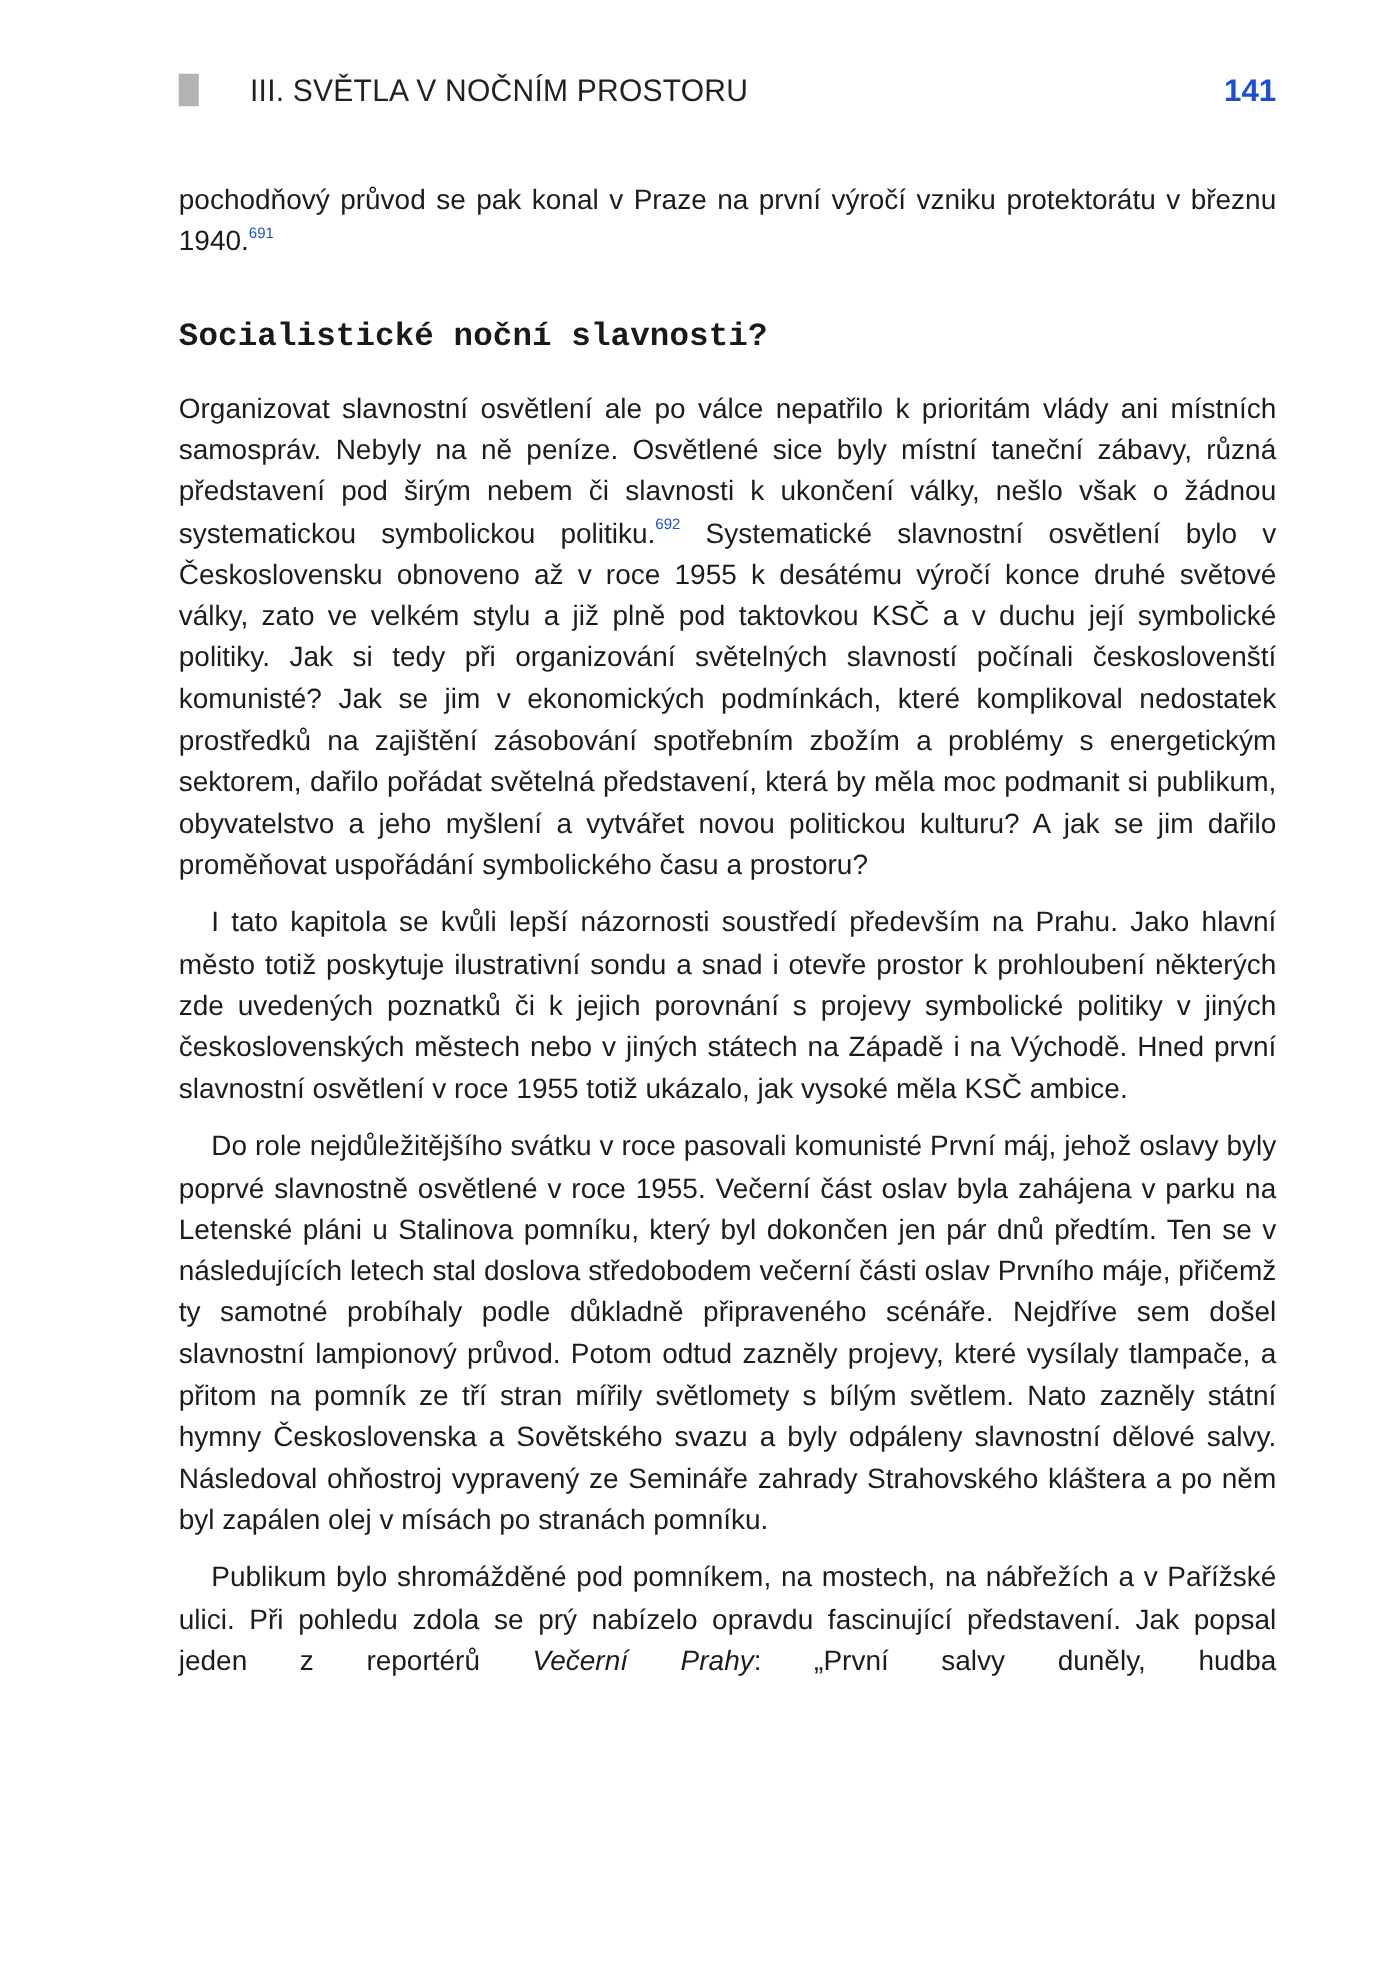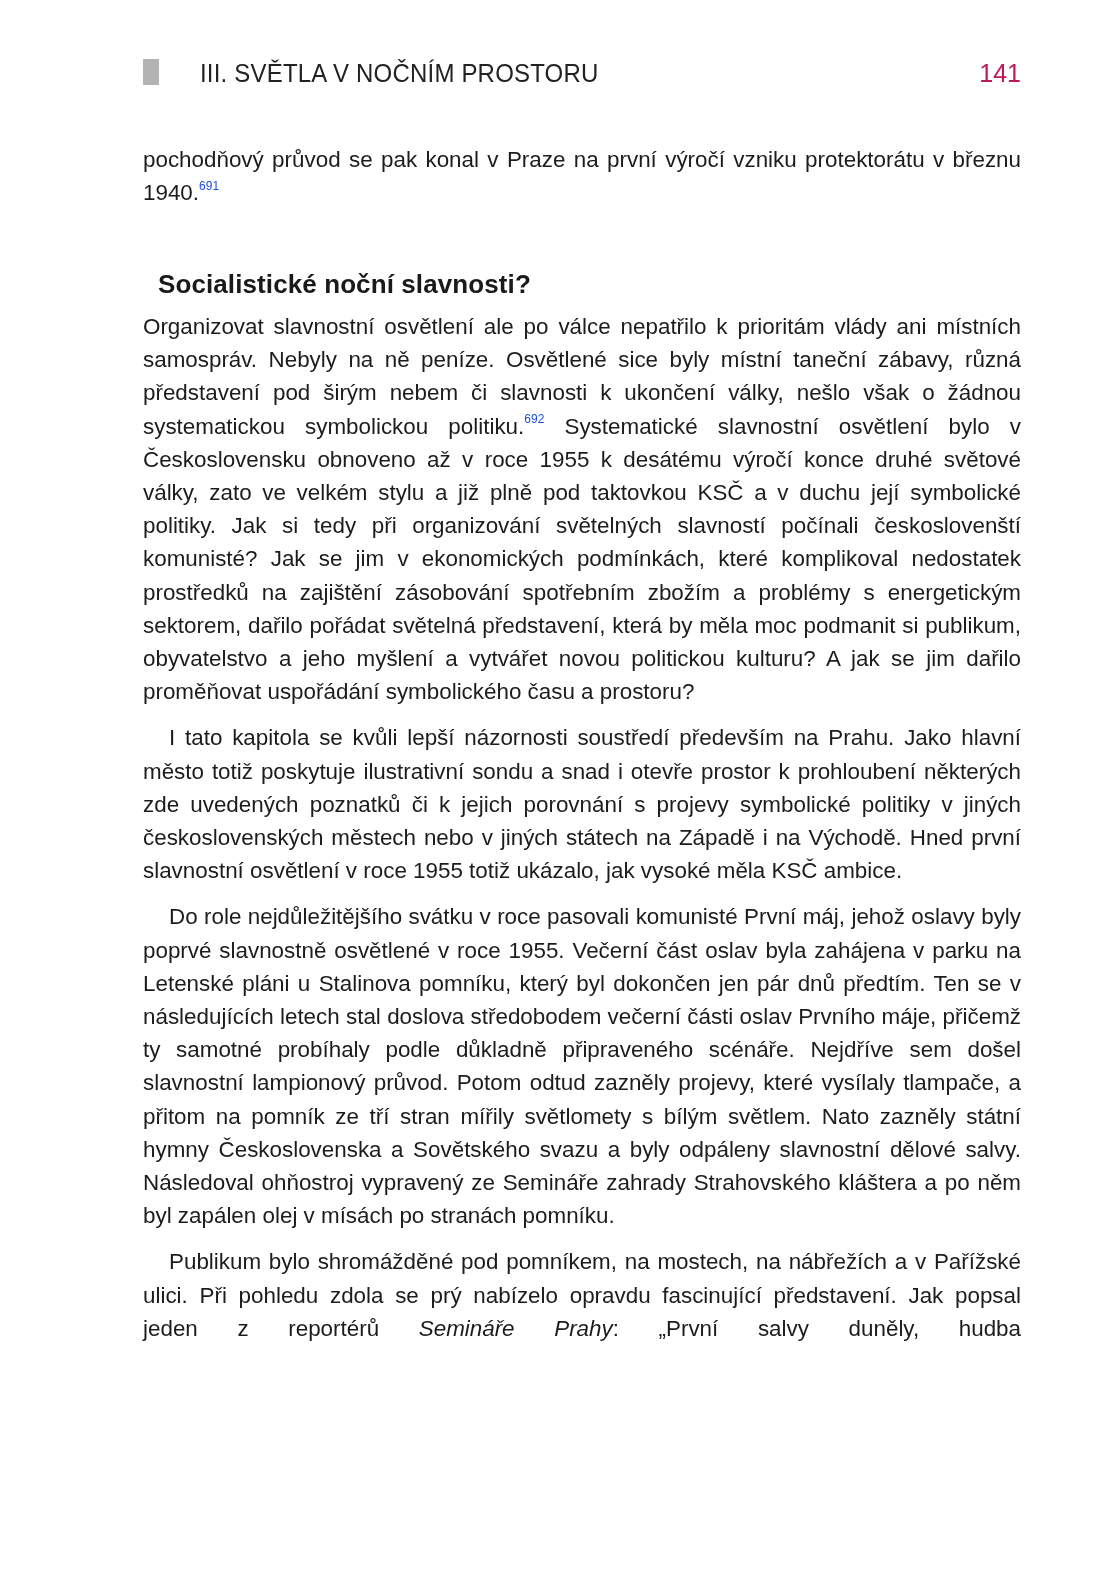--- a/index.html
+++ b/index.html
@@ -42,22 +42,22 @@
     white-space: nowrap;
     transform: scaleX(0.96);
     transform-origin: left center;
   }
   .page-number {
     position: absolute;
     right: 0;
     top: 0;
     font-size: 25px;
     line-height: 34px;
-    font-weight: normal;
-    color: #be185d;
+    font-weight: bold;
+    color: #1d4ed8;
   }
   .text-block {
     position: absolute;
     left: 143px;
     width: 878px;
     font-size: 22.4px;
     line-height: 33.2px;
     text-align: justify;
     color: #1c1c1c;
   }
@@ -67,26 +67,27 @@
   .continued {
     top: 143px;
   }
   .continued p {
     text-align-last: left;
   }
   .section-heading {
     position: absolute;
     top: 252px;
     left: 143px;
-    margin: 15px;
+    margin: 0;
     font-size: 26px;
     font-weight: bold;
     line-height: 34px;
     color: #1a1a1a;
     letter-spacing: 0.1px;
+    font-family: Liberation Mono, monospace;
   }
   .body-text {
     top: 310px;
   }
   .body-text p + p {
     text-indent: 26px;
     margin-top: 13px;
   }
   .body-text p.last {
     text-align-last: justify;
@@ -115,14 +116,14 @@
 <div class="text-block continued">
   <p><span>pochodňový průvod se pak konal v Praze na první výročí vzniku protektorátu v březnu 1940.</span><sup class="fn">691</sup></p>
 </div>
 
 <h2 class="section-heading">Socialistické noční slavnosti?</h2>
 
 <div class="text-block body-text">
   <p><span>Organizovat slavnostní osvětlení ale po válce nepatřilo k prioritám vlády ani místních samospráv. Nebyly na ně peníze. Osvětlené sice byly místní taneční zábavy, různá představení pod širým nebem či slavnosti k ukončení války, nešlo však o žádnou systematickou symbolickou politiku.</span><sup class="fn">692</sup><span> Systematické slavnostní osvětlení bylo v Československu obnoveno až v roce 1955 k desátému výročí konce druhé světové války, zato ve velkém stylu a již plně pod taktovkou KSČ a v duchu její symbolické politiky. Jak si tedy při organizování světelných slavností počínali českoslovenští komunisté? Jak se jim v ekonomických podmínkách, které komplikoval nedostatek prostředků na zajištění zásobování spotřebním zbožím a problémy s energetickým sektorem, dařilo pořádat světelná představení, která by měla moc podmanit si publikum, obyvatelstvo a jeho myšlení a vytvářet novou politickou kulturu? A jak se jim dařilo proměňovat uspořádání symbolického času a prostoru?</span></p>
   <p>I tato kapitola se kvůli lepší názornosti soustředí především na Prahu. Jako hlavní město totiž poskytuje ilustrativní sondu a snad i otevře prostor k prohloubení některých zde uvedených poznatků či k jejich porovnání s projevy symbolické politiky v jiných československých městech nebo v jiných státech na Západě i na Východě. Hned první slavnostní osvětlení v roce 1955 totiž ukázalo, jak vysoké měla KSČ ambice.</p>
   <p>Do role nejdůležitějšího svátku v roce pasovali komunisté První máj, jehož oslavy byly poprvé slavnostně osvětlené v roce 1955. Večerní část oslav byla zahájena v parku na Letenské pláni u Stalinova pomníku, který byl dokončen jen pár dnů předtím. Ten se v následujících letech stal doslova středobodem večerní části oslav Prvního máje, přičemž ty samotné probíhaly podle důkladně připraveného scénáře. Nejdříve sem došel slavnostní lampionový průvod. Potom odtud zazněly projevy, které vysílaly tlampače, a přitom na pomník ze tří stran mířily světlomety s bílým světlem. Nato zazněly státní hymny Československa a Sovětského svazu a byly odpáleny slavnostní dělové salvy. Následoval ohňostroj vypravený ze Semináře zahrady Strahovského kláštera a po něm byl zapálen olej v mísách po stranách pomníku.</p>
-  <p class="last"><span>Publikum bylo shromážděné pod pomníkem, na mostech, na nábřežích a v Pařížské ulici. Při pohledu zdola se prý nabízelo opravdu fascinující představení. Jak popsal jeden z reportérů </span><em>Semináře Prahy</em><span>: „První salvy duněly, hudba</span></p>
+  <p class="last"><span>Publikum bylo shromážděné pod pomníkem, na mostech, na nábřežích a v Pařížské ulici. Při pohledu zdola se prý nabízelo opravdu fascinující představení. Jak popsal jeden z reportérů </span><em>Večerní Prahy</em><span>: „První salvy duněly, hudba</span></p>
 </div>
 
 </body></html>

